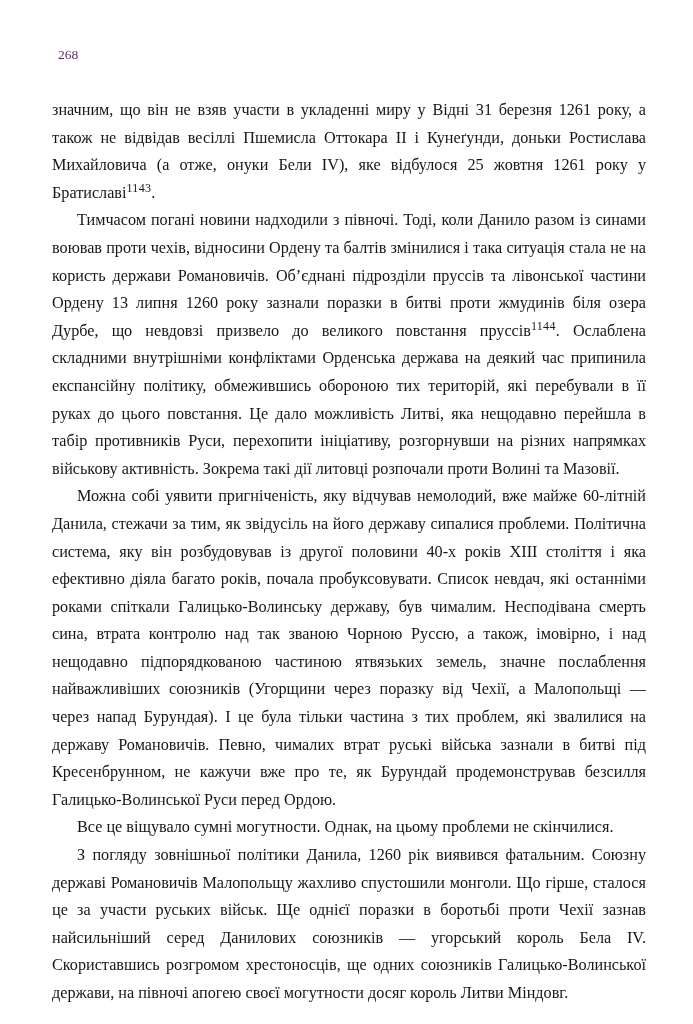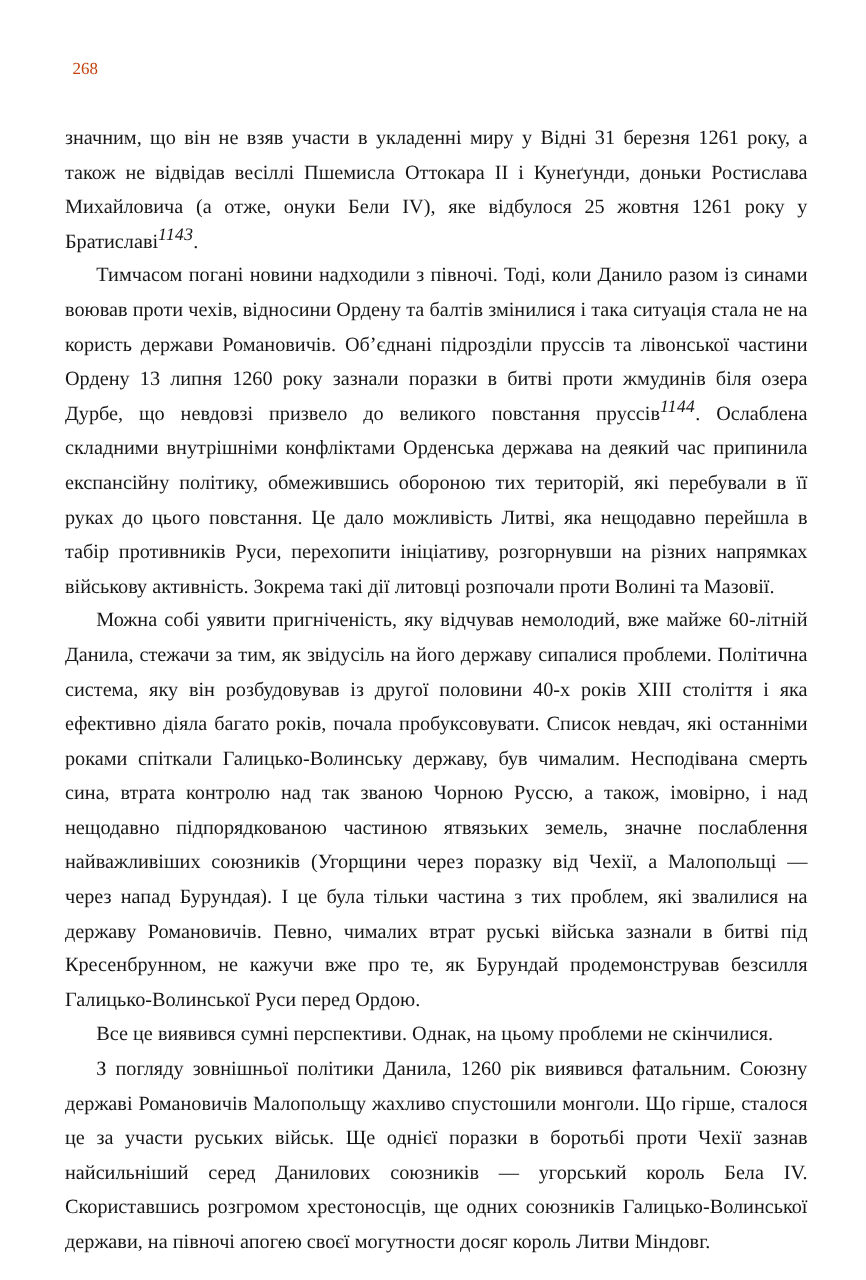--- a/index.html
+++ b/index.html
@@ -19,51 +19,50 @@
   .page-header {
     position: relative;
     height: 18px;
     font-size: 13.5px;
     color: #3d3d3d;
     margin-bottom: 32px;
   }
   .page-num {
     position: absolute;
     left: 6px; top: 0;
-    color: #c2410c;
+    color: #701a75;
   }
   .running-title {
     display: block;
     text-align: center;
     letter-spacing: 0.2px;
   }
   .page-body {
     font-size: 16.2px;
     line-height: 27.6px;
     text-align: justify;
     hyphens: auto;
     -webkit-hyphens: auto;
   }
   p.para { margin: 0; padding: 0; }
   p.para.indent { text-indent: 25px; }
   sup.fnref {
-    font-size: 14px;
+    font-size: 12px;
     line-height: 0;
     vertical-align: super;
     letter-spacing: 0.3px;
-    font-style: italic;
   }
 </style>
 </head>
 <body>
 
 <div class="page">
   <div class="page-header">
     <span class="page-num">268</span>
   </div>
   <div class="page-body">
       <p class="para">значним, що він не взяв участи в укладенні миру у Відні 31 березня 1261 року, а також не відвідав весіллі Пшемисла Оттокара ІІ і Кунеґунди, доньки Ростислава Михайловича (а отже, онуки Бели IV), яке відбулося 25 жовтня 1261 року у Братиславі<sup class="fnref">1143</sup>.</p>
       <p class="para indent">Тимчасом погані новини надходили з півночі. Тоді, коли Данило разом із синами воював проти чехів, відносини Ордену та балтів змінилися і така ситуація стала не на користь держави Романовичів. Об’єднані підрозділи пруссів та лівонської частини Ордену 13 липня 1260 року зазнали поразки в битві проти жмудинів біля озера Дурбе, що невдовзі призвело до великого повстання пруссів<sup class="fnref">1144</sup>. Ослаблена складними внутрішніми конфліктами Орденська держава на деякий час припинила експансійну політику, обмежившись обороною тих територій, які перебували в її руках до цього повстання. Це дало можливість Литві, яка нещодавно перейшла в табір противників Руси, перехопити ініціативу, розгорнувши на різних напрямках військову активність. Зокрема такі дії литовці розпочали проти Волині та Мазовії.</p>
       <p class="para indent">Можна собі уявити пригніченість, яку відчував немолодий, вже майже 60-літній Данила, стежачи за тим, як звідусіль на його державу сипалися проблеми. Політична система, яку він розбудовував із другої половини 40-х років ХІІІ століття і яка ефективно діяла багато років, почала пробуксовувати. Список невдач, які останніми роками спіткали Галицько-Волинську державу, був чималим. Несподівана смерть сина, втрата контролю над так званою Чорною Руссю, а також, імовірно, і над нещодавно підпорядкованою частиною ятвязьких земель, значне послаблення найважливіших союзників (Угорщини через поразку від Чехії, а Малопольщі — через напад Бурундая). І це була тільки частина з тих проблем, які звалилися на державу Романовичів. Певно, чималих втрат руські війська зазнали в битві під Кресенбрунном, не кажучи вже про те, як Бурундай продемонстрував безсилля Галицько-Волинської Руси перед Ордою.</p>
-      <p class="para indent">Все це виявився сумні перспективи. Однак, на цьому проблеми не скінчилися.</p>
+      <p class="para indent">Все це віщувало сумні могутности. Однак, на цьому проблеми не скінчилися.</p>
       <p class="para indent">З погляду зовнішньої політики Данила, 1260 рік виявився фатальним. Союзну державі Романовичів Малопольщу жахливо спустошили монголи. Що гірше, сталося це за участи руських військ. Ще однієї поразки в боротьбі проти Чехії зазнав найсильніший серед Данилових союзників — угорський король Бела IV. Скориставшись розгромом хрестоносців, ще одних союзників Галицько-Волинської держави, на півночі апогею своєї могутности досяг король Литви Міндовг.</p>
     </div>
 </div>
 
 </body></html>

